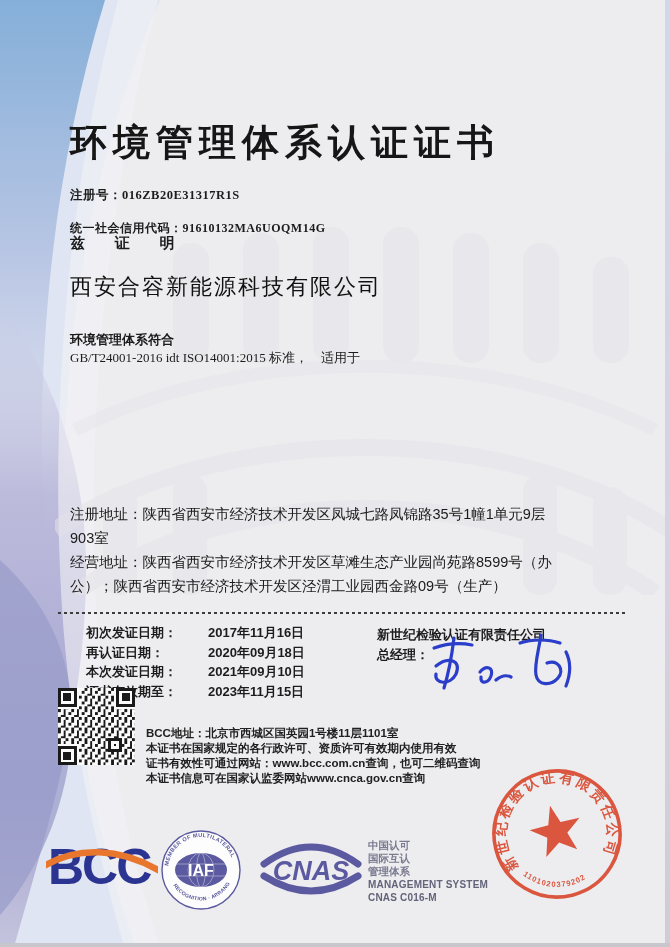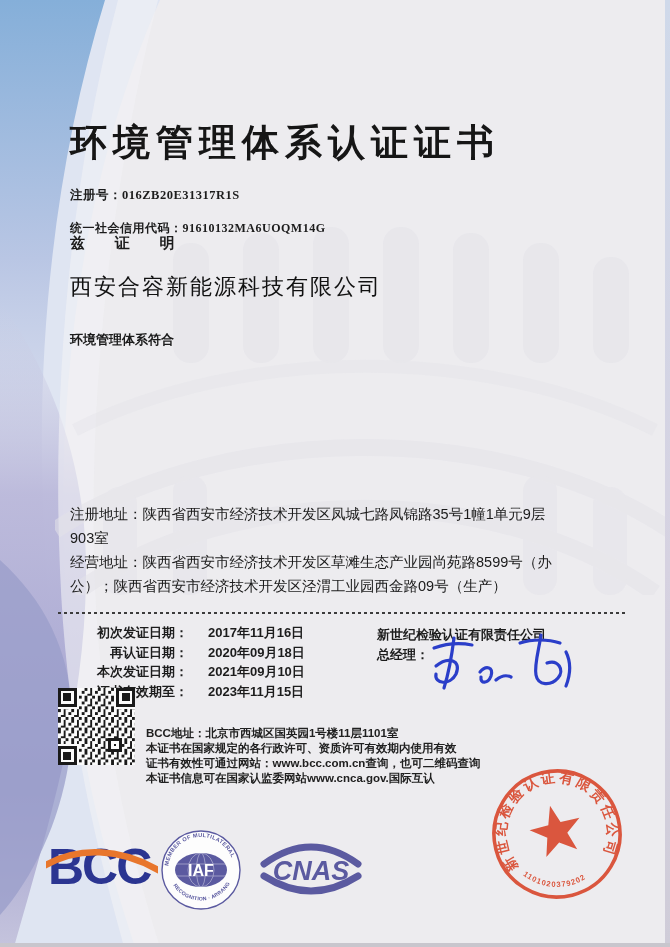--- a/index.html
+++ b/index.html
@@ -29,21 +29,21 @@
   .company{top:272px;font-family:"Liberation Serif","DejaVu Serif",serif;
     font-size:22px;letter-spacing:2px;color:#111;}
   .conf1{top:331px;font-size:13px;font-weight:bold;}
   .conf2{top:349px;font-family:"Liberation Serif","DejaVu Serif",serif;font-size:13px;}
   .scope{top:428px;font-family:"Liberation Serif","DejaVu Serif",serif;
     font-size:15.5px;font-weight:bold;letter-spacing:1.5px;}
   .addresses{top:502px;font-size:14.5px;font-weight:normal;line-height:24px;color:#1a1a1a;}
   .dashline{top:612px;left:58px;right:42px;height:2px;
     background:repeating-linear-gradient(90deg,#3c3c3c 0 3px,transparent 3px 6px);}
   .dates{left:86px;top:623px;font-size:13px;font-weight:bold;line-height:19.5px;}
-  .dates .lbl{display:inline-block;width:102px;text-align:right;}
+  .dates .lbl{display:inline-block;width:102px;}
   .dates .val{margin-left:20px;}
   .issuer{left:377px;top:626px;font-size:13px;font-weight:bold;}
   .manager{left:377px;top:646px;font-size:13px;font-weight:bold;}
   .signature{left:420px;top:630px;width:160px;height:68px;}
   .qr{left:58px;top:688px;width:77px;height:77px;}
   .notes{left:146px;top:726px;font-size:11.5px;font-weight:bold;line-height:14.9px;color:#202020;}
   .seal{left:486px;top:763px;width:142px;height:142px;opacity:.92;}
   .bcc-logo{left:46px;top:836px;width:112px;height:60px;}
   .iaf-logo{left:160px;top:829px;width:82px;height:82px;}
   .cnas-logo{left:260px;top:840px;width:102px;height:58px;}
@@ -107,20 +107,21 @@
   </div>
   <div class="abs center creditline">
     <span>统一社会信用代码：</span><span>91610132MA6UOQM14G</span>
   </div>
 
   <div class="abs center hereby">兹 证 明</div>
 
   <div class="abs center company">西安合容新能源科技有限公司</div>
 
   <div class="abs center conf1">环境管理体系符合</div>
+  <div class="abs center conf2">GB/T24001-2016 idt ISO14001:2015 标准，　适用于</div>
 
 
   <div class="abs center addresses">
     <div>注册地址：陕西省西安市经济技术开发区凤城七路凤锦路35号1幢1单元9层</div>
     <div>903室</div>
     <div>经营地址：陕西省西安市经济技术开发区草滩生态产业园尚苑路8599号（办</div>
     <div>公）；陕西省西安市经济技术开发区泾渭工业园西金路09号（生产）</div>
   </div>
 
   <div class="abs dashline"></div>
@@ -191,21 +192,21 @@
       <rect x="19" y="19" width="5" height="5"></rect>
     </g>
     <rect x="20" y="20" width="3" height="3" fill="#fbfbfb"></rect>
     <rect x="21" y="21" width="1" height="1" fill="#1a1a1a"></rect>
   </svg>
 
   <div class="abs notes">
     <div>BCC地址：北京市西城区国英园1号楼11层1101室</div>
     <div>本证书在国家规定的各行政许可、资质许可有效期内使用有效</div>
     <div>证书有效性可通过网站：www.bcc.com.cn查询，也可二维码查询</div>
-    <div>本证书信息可在国家认监委网站www.cnca.gov.国际互认</div>
+    <div>本证书信息可在国家认监委网站www.cnca.gov.cn查询</div>
   </div>
 
   <svg class="abs seal" viewBox="0 0 142 142">
     <g transform="rotate(-14 71 71)">
       <circle cx="71" cy="71" r="63" fill="none" stroke="#d94a2f" stroke-width="3.6"></circle>
       <polygon fill="#d94a2f" points="71,42 77.3,60.3 96.7,60.7 81.3,72.3 86.9,90.8 71,79.8 55.1,90.8 60.7,72.3 45.3,60.7 64.7,60.3"></polygon>
       <defs>
         <path id="sealTopArc" d="M27.4,96.5 A51,51 0 1 1 114.6,96.5" fill="none"></path>
         <path id="sealBottomArc" d="M24.8,97.5 A53.5,53.5 0 0 0 117.2,97.5" fill="none"></path>
       </defs>
@@ -244,16 +245,23 @@
     </g>
     <text x="41" y="47" text-anchor="middle" font-size="16" font-weight="bold" fill="#ffffff" font-family="Liberation Sans, DejaVu Sans, sans-serif">IAF</text>
   </svg>
 
   <svg class="abs cnas-logo" viewBox="0 0 102 58">
     <path d="M4,24 Q51,-10 98,24" fill="none" stroke="#5b5aa0" stroke-width="7" stroke-linecap="round"></path>
     <text x="51" y="40" text-anchor="middle" font-size="27" font-weight="bold" font-style="italic" fill="#5b5aa0" letter-spacing="0" font-family="Liberation Sans, DejaVu Sans, sans-serif">CNAS</text>
     <path d="M4,36 Q51,66 98,36" fill="none" stroke="#5b5aa0" stroke-width="7" stroke-linecap="round"></path>
   </svg>
 
+  <div class="abs cnas-text">
+    <div>中国认可</div>
+    <div>国际互认</div>
+    <div>管理体系</div>
+    <div class="en">MANAGEMENT SYSTEM</div>
+    <div class="en">CNAS C016-M</div>
+  </div>
 
   <div class="abs edge-right"></div>
   <div class="abs edge-bottom"></div>
 </div>
 
 </body></html>

